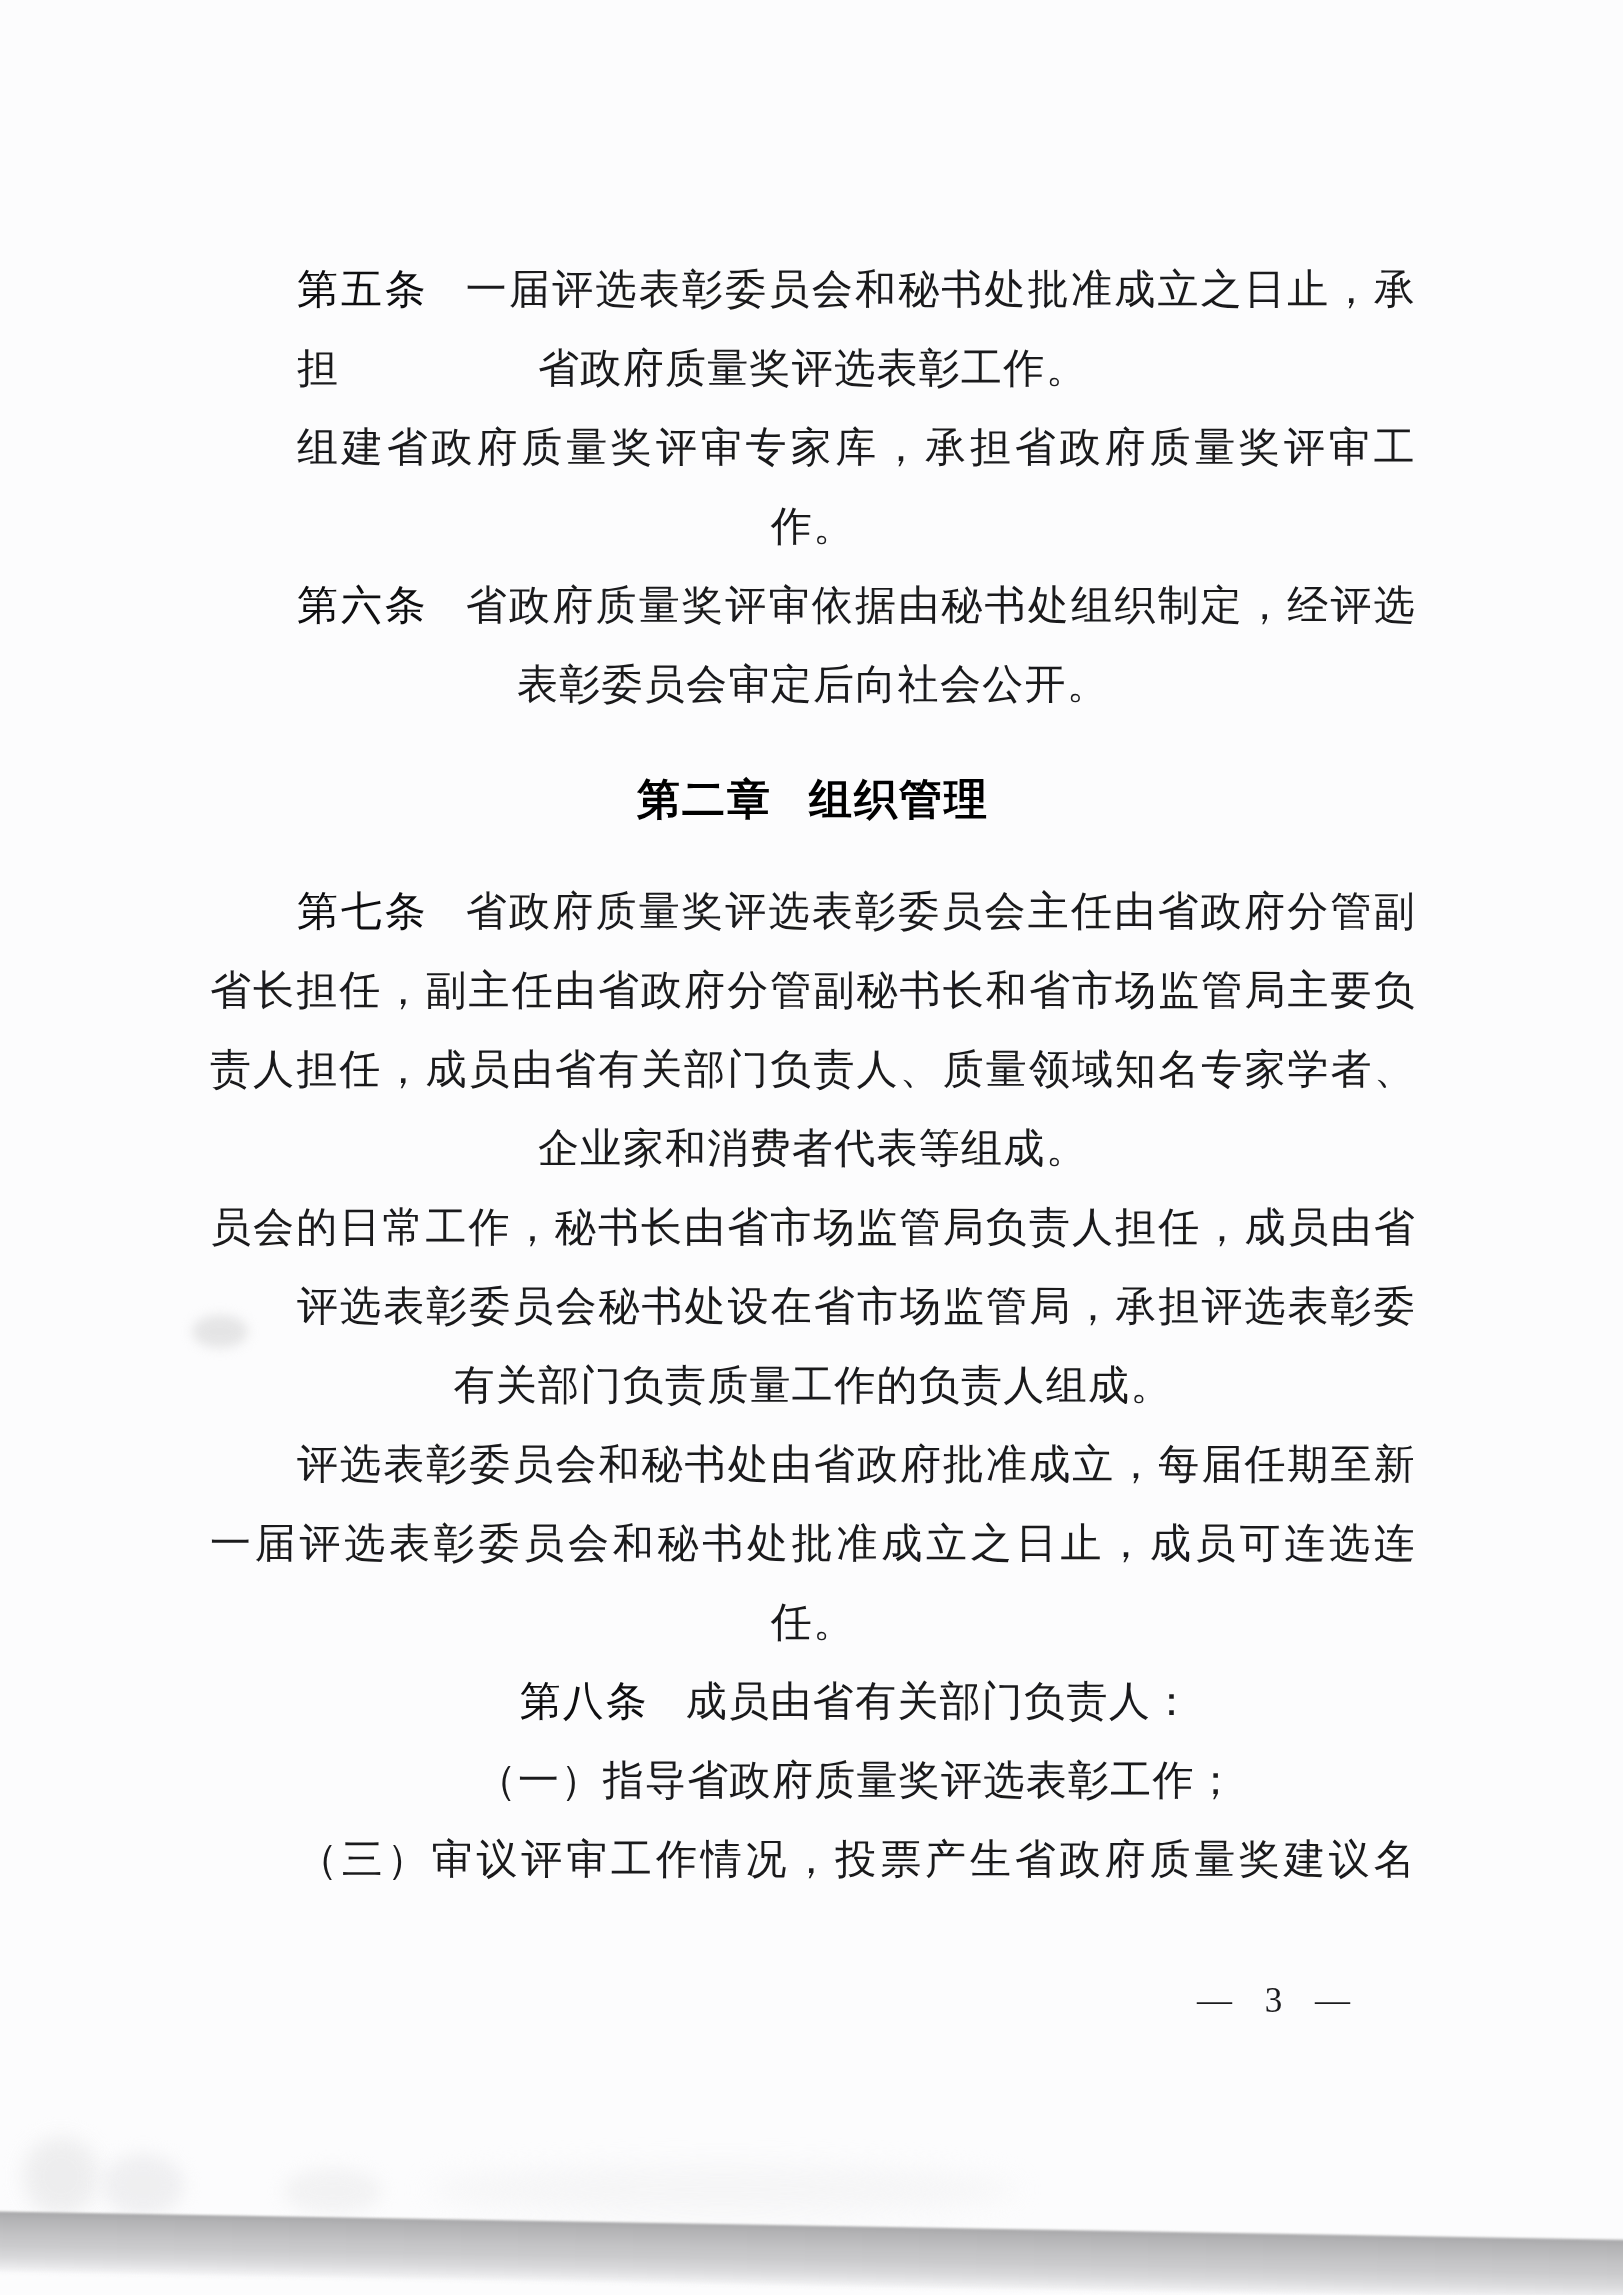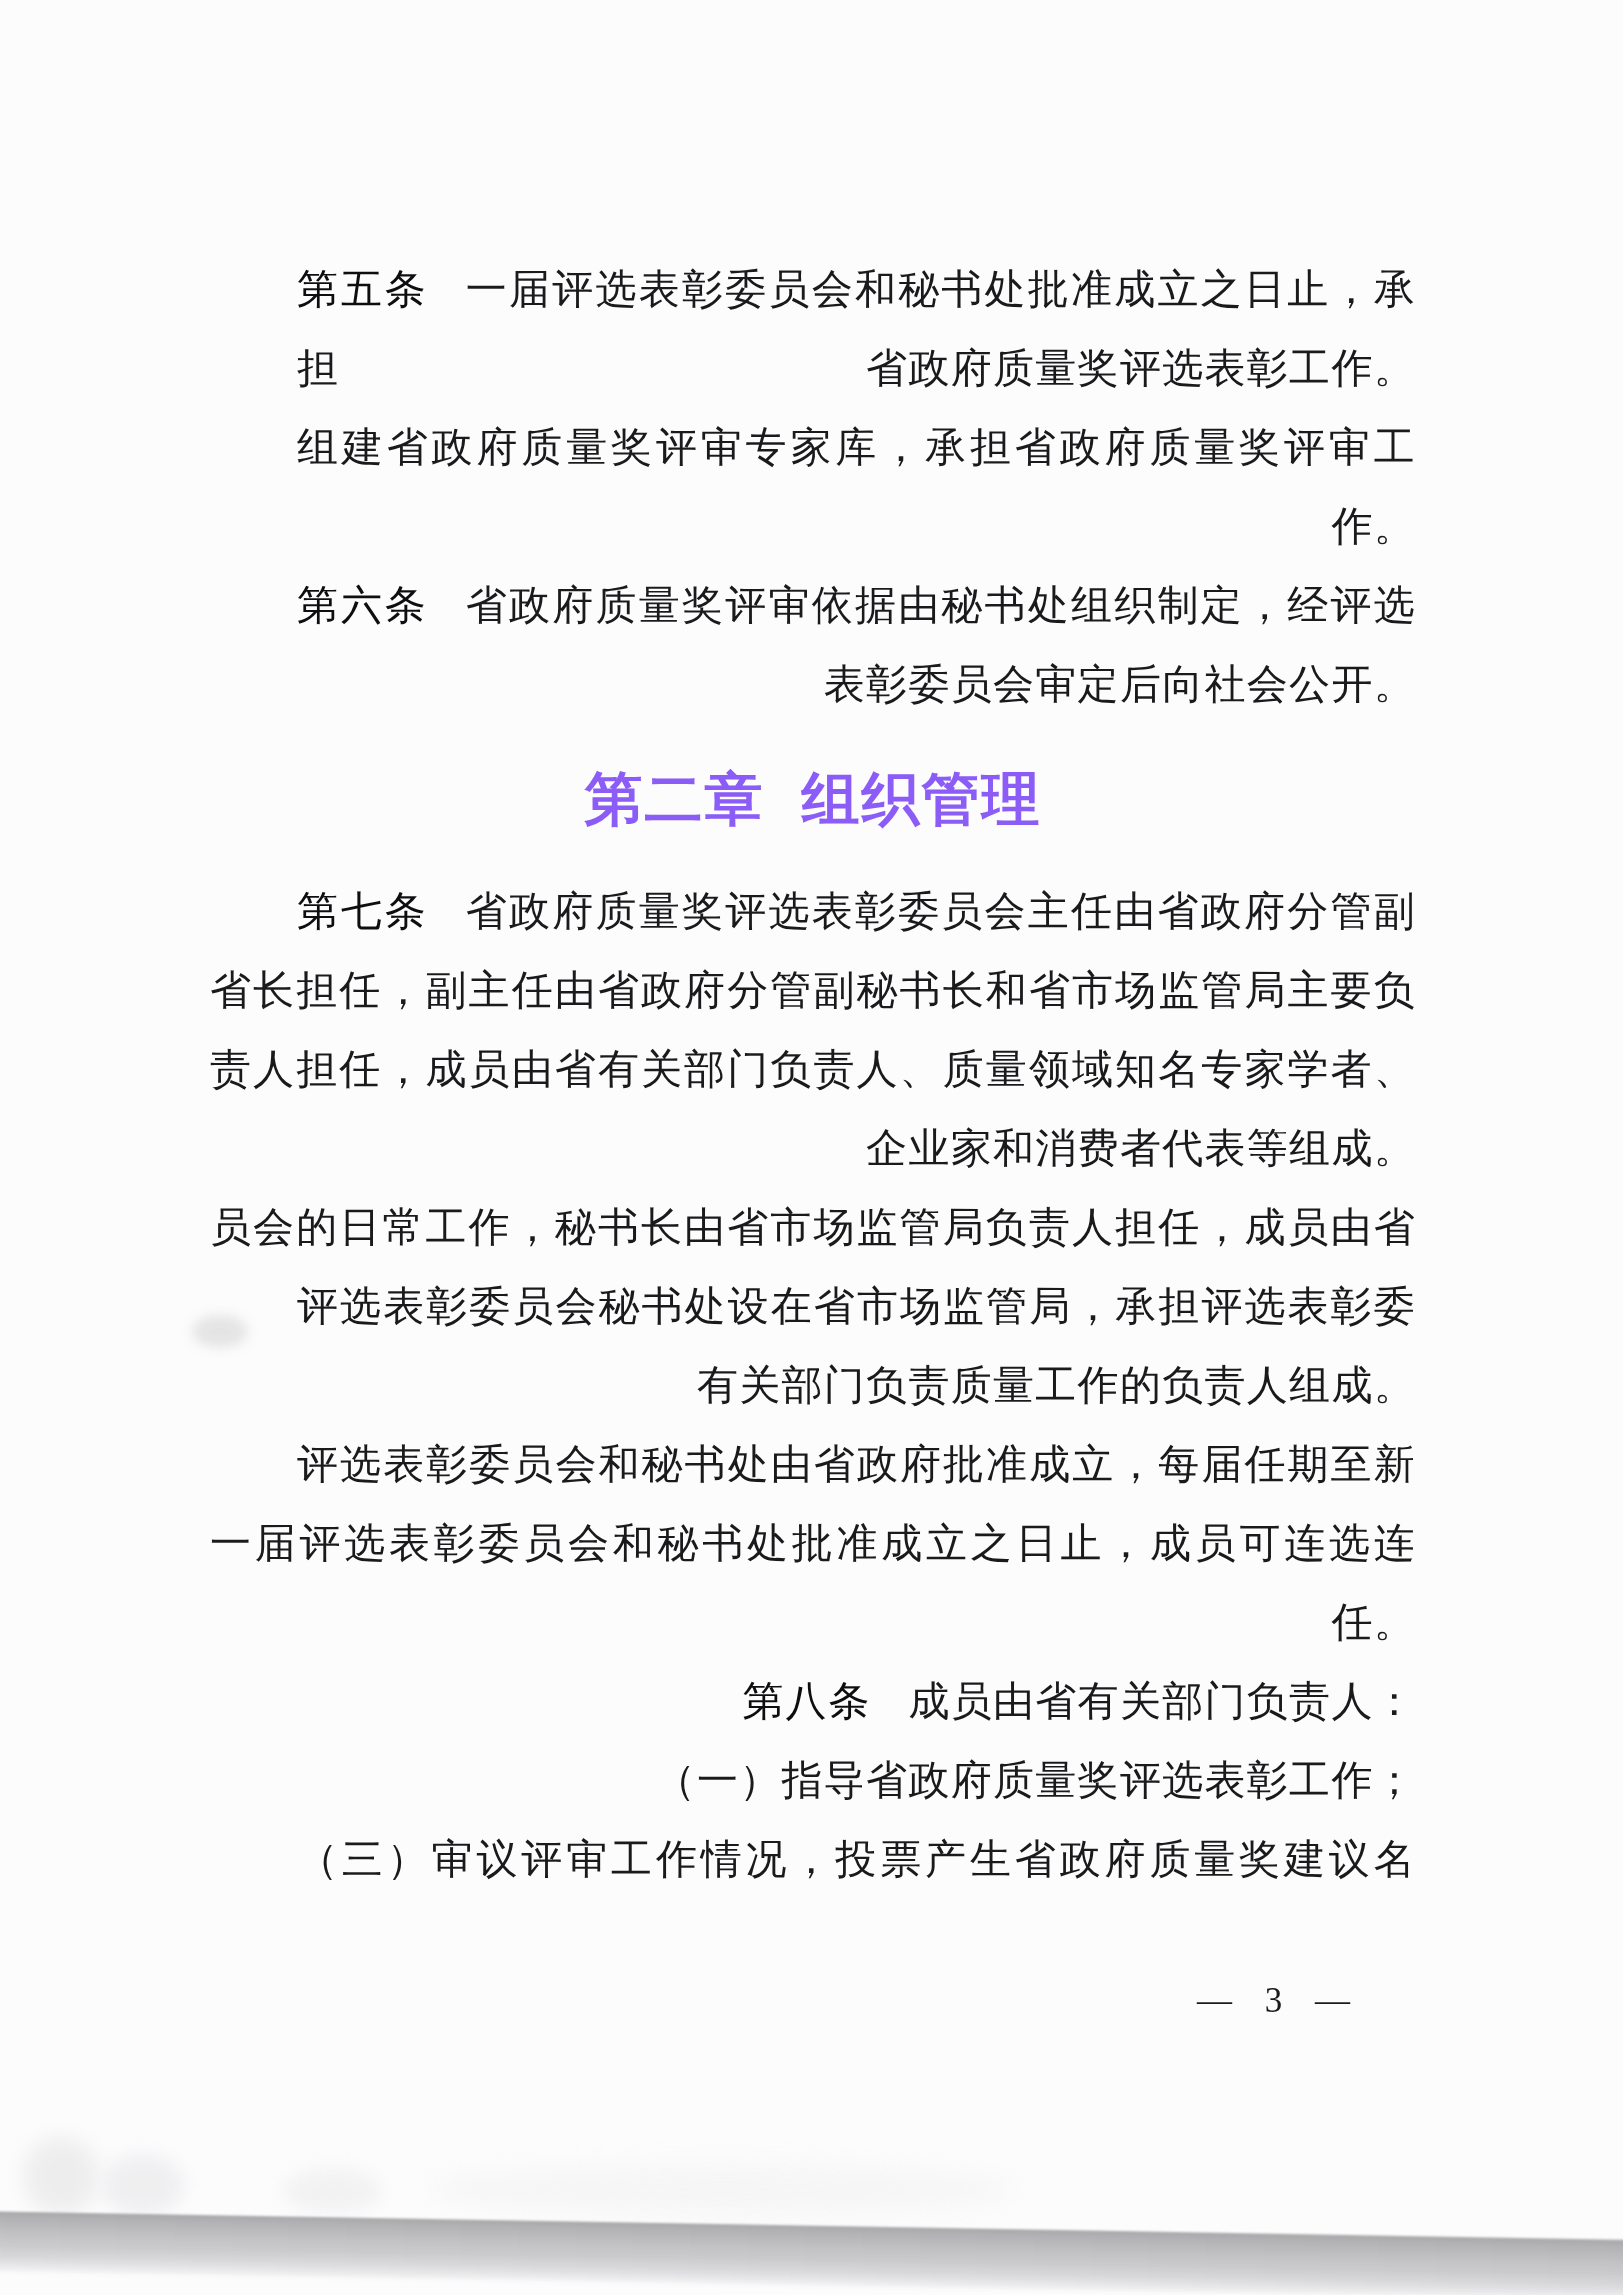--- a/index.html
+++ b/index.html
@@ -20,43 +20,43 @@
     position: absolute;
     left: 210px;
     top: 250px;
     width: 1206px;
   }
   .line {
     height: 79px;
     line-height: 79px;
     font-size: 41px;
     letter-spacing: 1.3px;
-    text-align: right;
+    text-align: center;
   }
   .line.justify {
     text-align: justify;
     text-align-last: justify;
   }
   .line.indent {
     padding-left: 87px;
   }
   .line b.article-no {
     font-weight: 400;
     font-family: "Liberation Sans", "DejaVu Sans", sans-serif;
     color: #0e0e10;
     margin-right: 37px;
     letter-spacing: 2px;
   }
   .line.chapter {
     text-align: center;
     text-align-last: center;
     font-weight: 700;
-    font-size: 58px;
+    font-size: 43px;
     letter-spacing: 2px;
-    color: #8b5cf6;
+    color: #000000;
     margin: 36px 0 33px 0;
   }
   .line.chapter b.chapter-no {
     font-weight: 700;
     margin-right: 37px;
     letter-spacing: 2px;
   }
   
   .pagenum {
     position: absolute;

